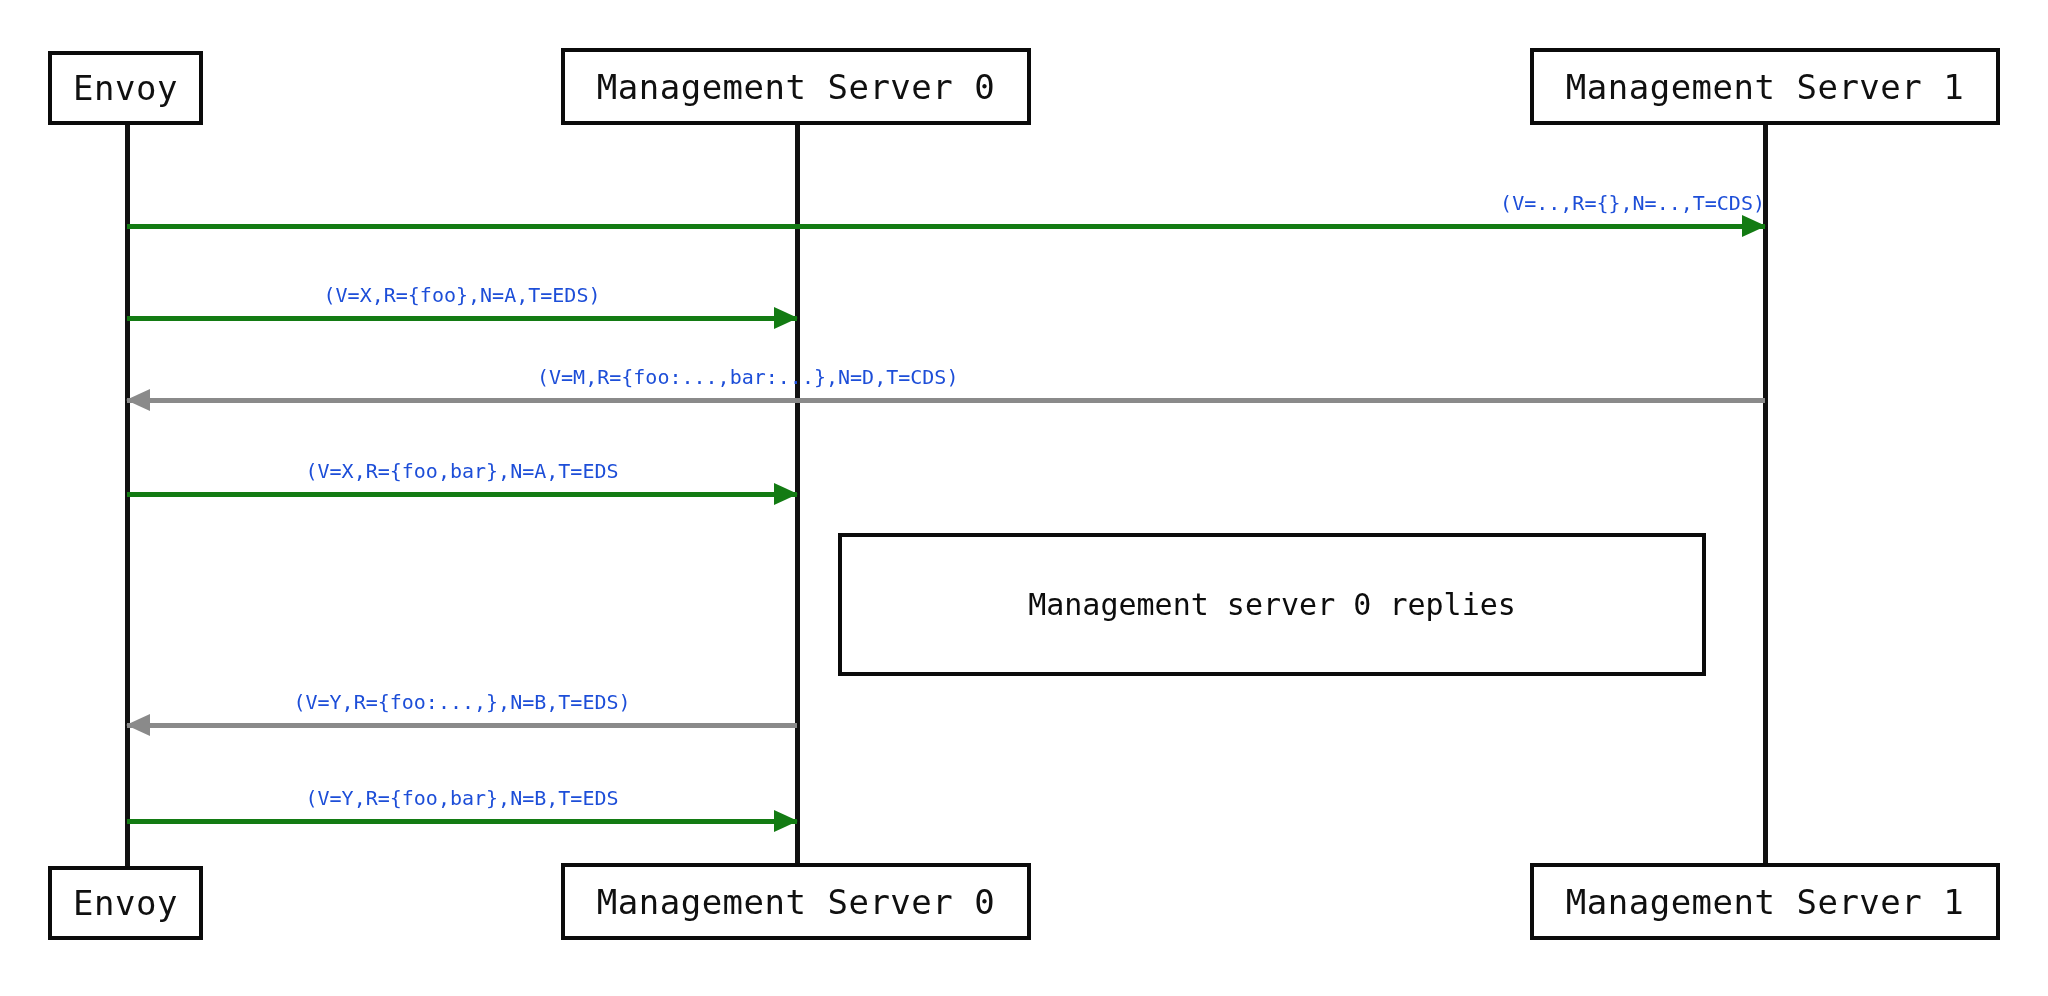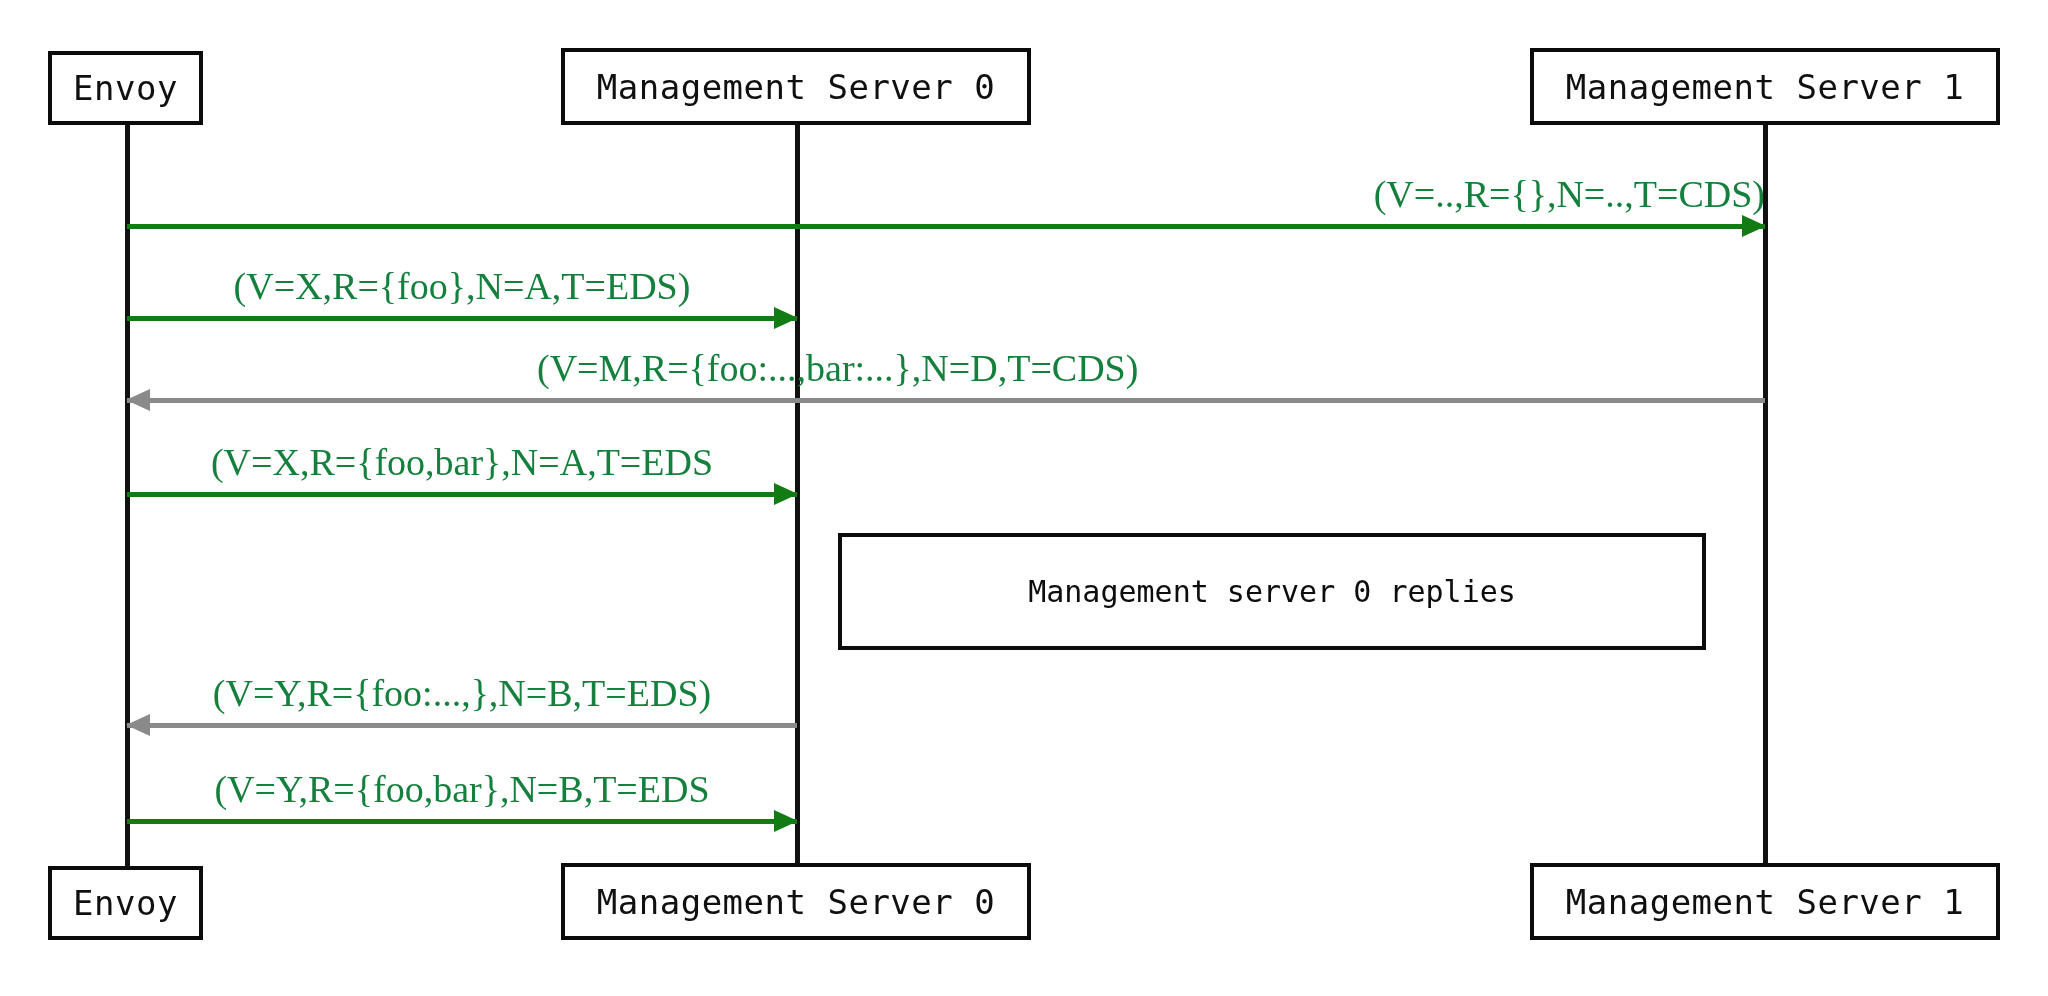--- a/index.html
+++ b/index.html
@@ -21,22 +21,22 @@
   .msg{position:absolute;height:0;}
   .mline{position:absolute;height:5px;top:0;left:0;right:0;}
   .mline.green{background:#137b13;}
   .mline.gray{background:#8a8a8a;}
   .head{position:absolute;top:-9px;width:0;height:0;
         border-top:11px solid transparent;border-bottom:11px solid transparent;}
   .head.right{right:-1px;border-left:24px solid currentColor;}
   .head.left{left:-1px;border-right:24px solid currentColor;}
   .g{color:#137b13;}
   .gy{color:#8a8a8a;}
-  .mlabel{position:absolute;bottom:11px;font-size:38px;color:#15803d;
-          white-space:nowrap;line-height:1;font-family:Liberation Serif, serif;}
+  .mlabel{position:absolute;bottom:11px;font-size:20px;color:#1d4ed8;
+          white-space:nowrap;line-height:1;}
   .lab-right{right:0;}
   .lab-center{left:50%;transform:translateX(-50%);margin-top:28px;}
 
   
   .note{position:absolute;box-sizing:border-box;background:#ffffff;
         border:4px solid #0b0b0b;display:flex;flex-direction:column;
         align-items:center;justify-content:center;}
   .note div{font-size:30px;color:#0d0d0d;white-space:nowrap;line-height:1.33;}
 </style>
 </head>
@@ -85,21 +85,21 @@
     <div class="head left gy"></div>
     <div class="mlabel" style="left:410px;">(V=M,R={foo:...,bar:...},N=D,T=CDS)</div>
   </div>
 
   <div class="msg" style="left:127px;top:492px;width:670px;">
     <div class="mline green"></div>
     <div class="head right g"></div>
     <div class="mlabel lab-center">(V=X,R={foo,bar},N=A,T=EDS</div>
   </div>
 
-  <div class="note" style="left:838px;top:533px;width:868px;height:117px;">
+  <div class="note" style="left:838px;top:533px;width:868px;height:143px;">
     <div>Management server 0 replies</div>
   </div>
 
   <div class="msg" style="left:127px;top:723px;width:670px;">
     <div class="mline gray"></div>
     <div class="head left gy"></div>
     <div class="mlabel lab-center">(V=Y,R={foo:...,},N=B,T=EDS)</div>
   </div>
 
   <div class="msg" style="left:127px;top:819px;width:670px;">

